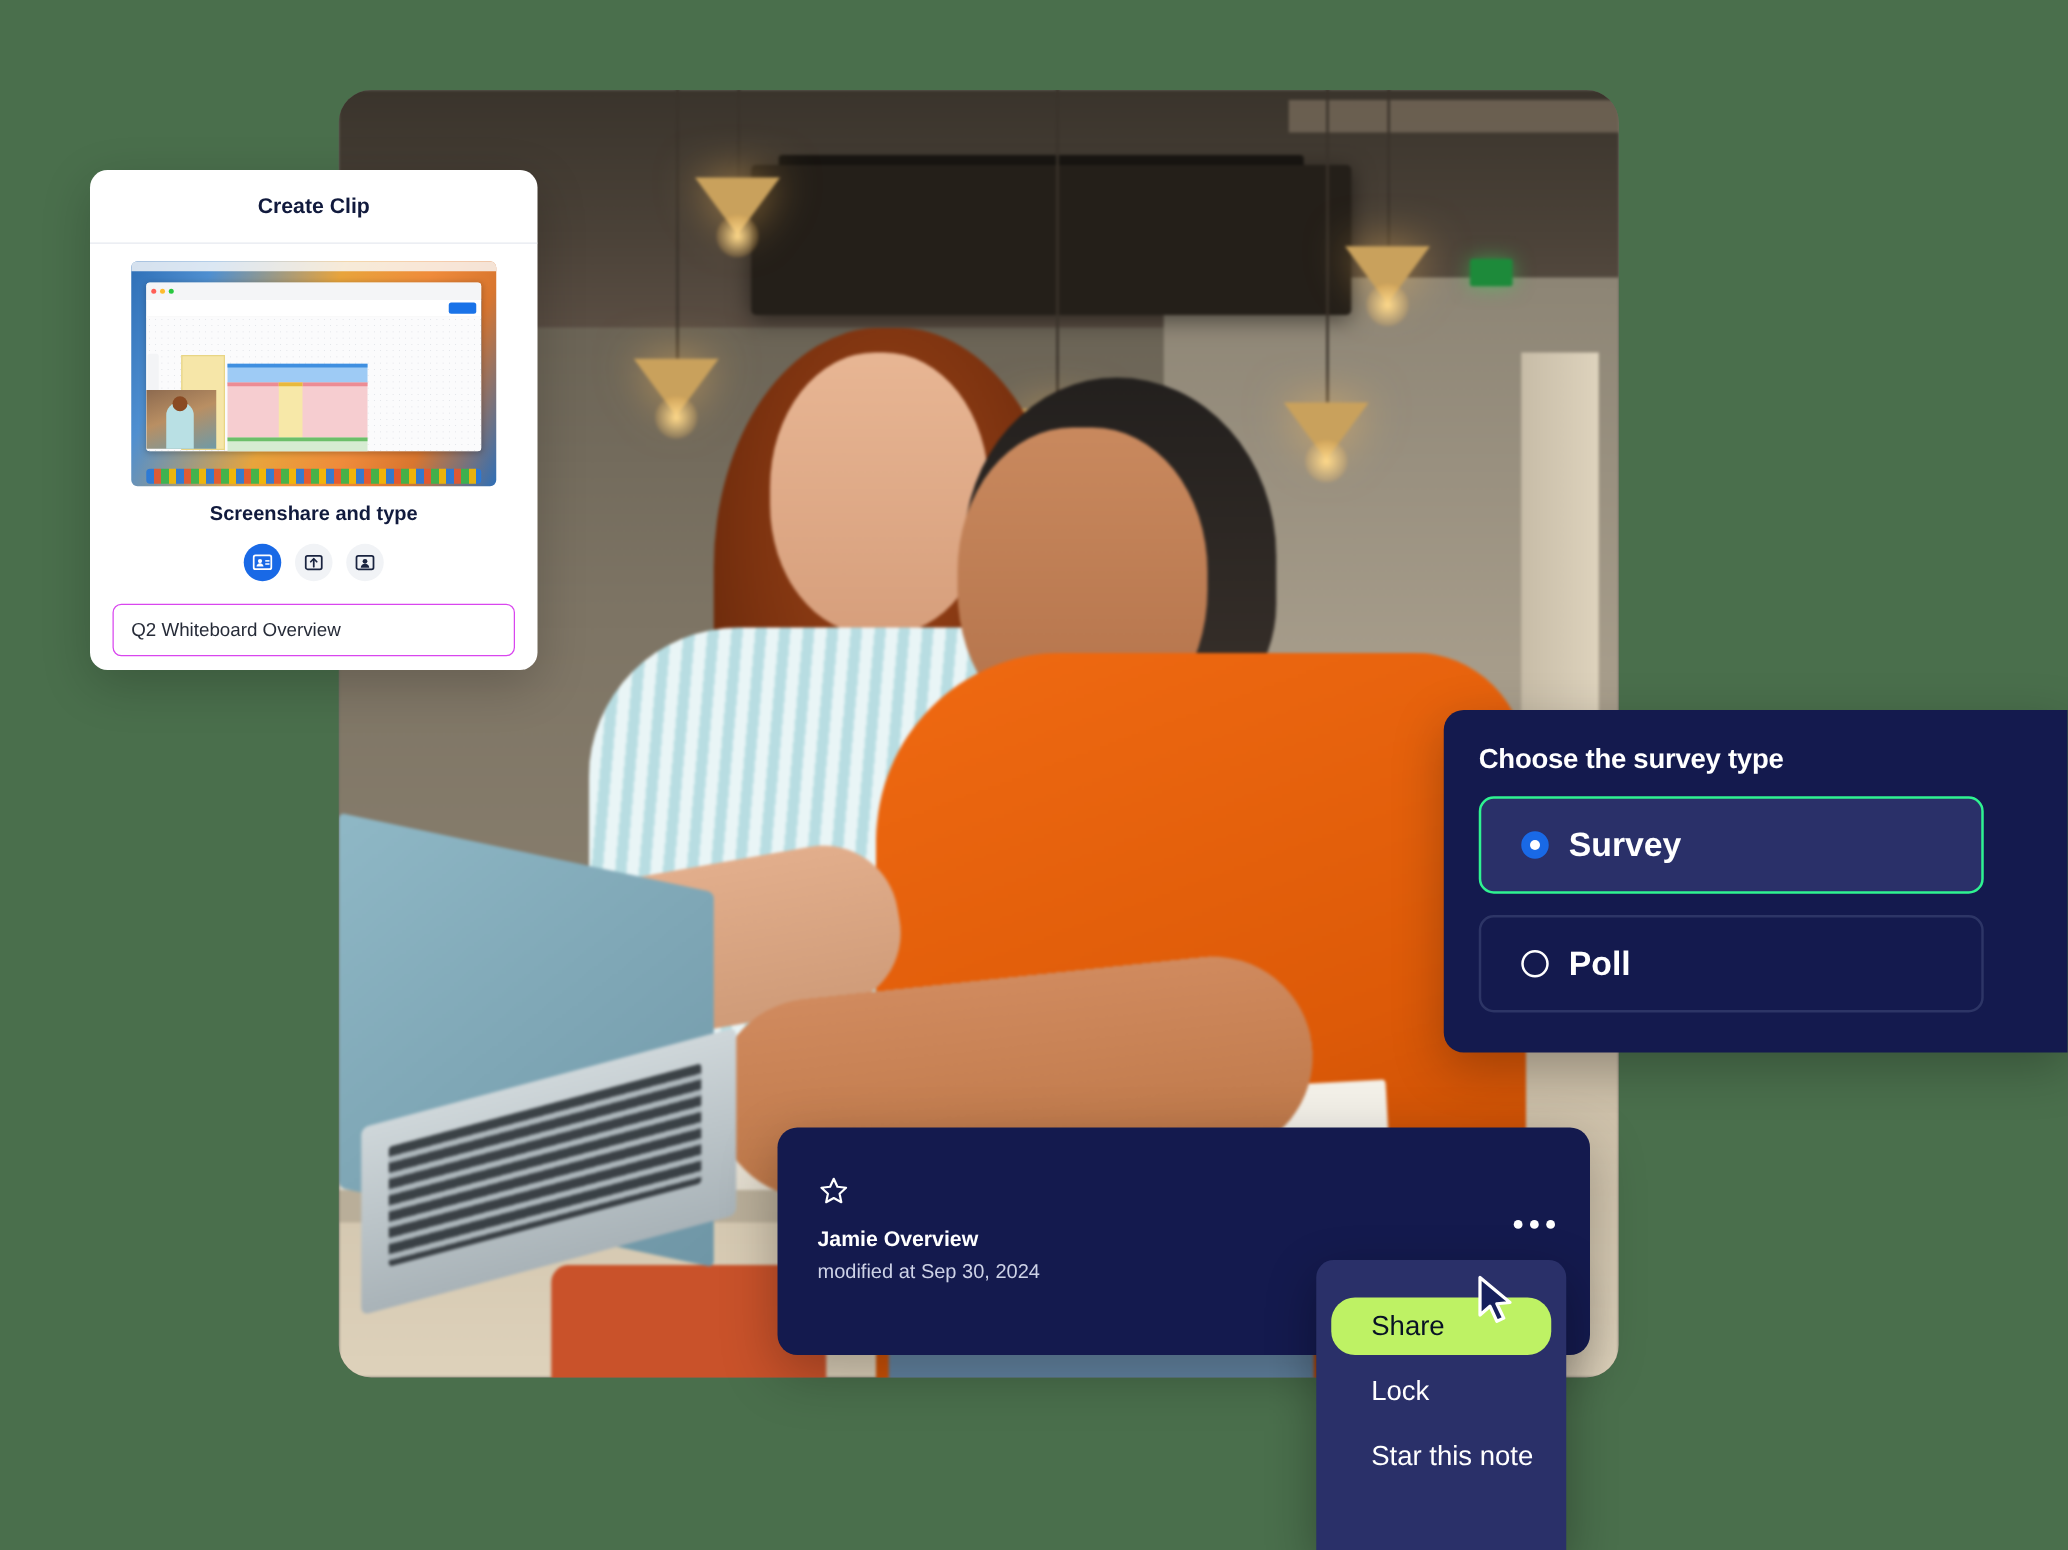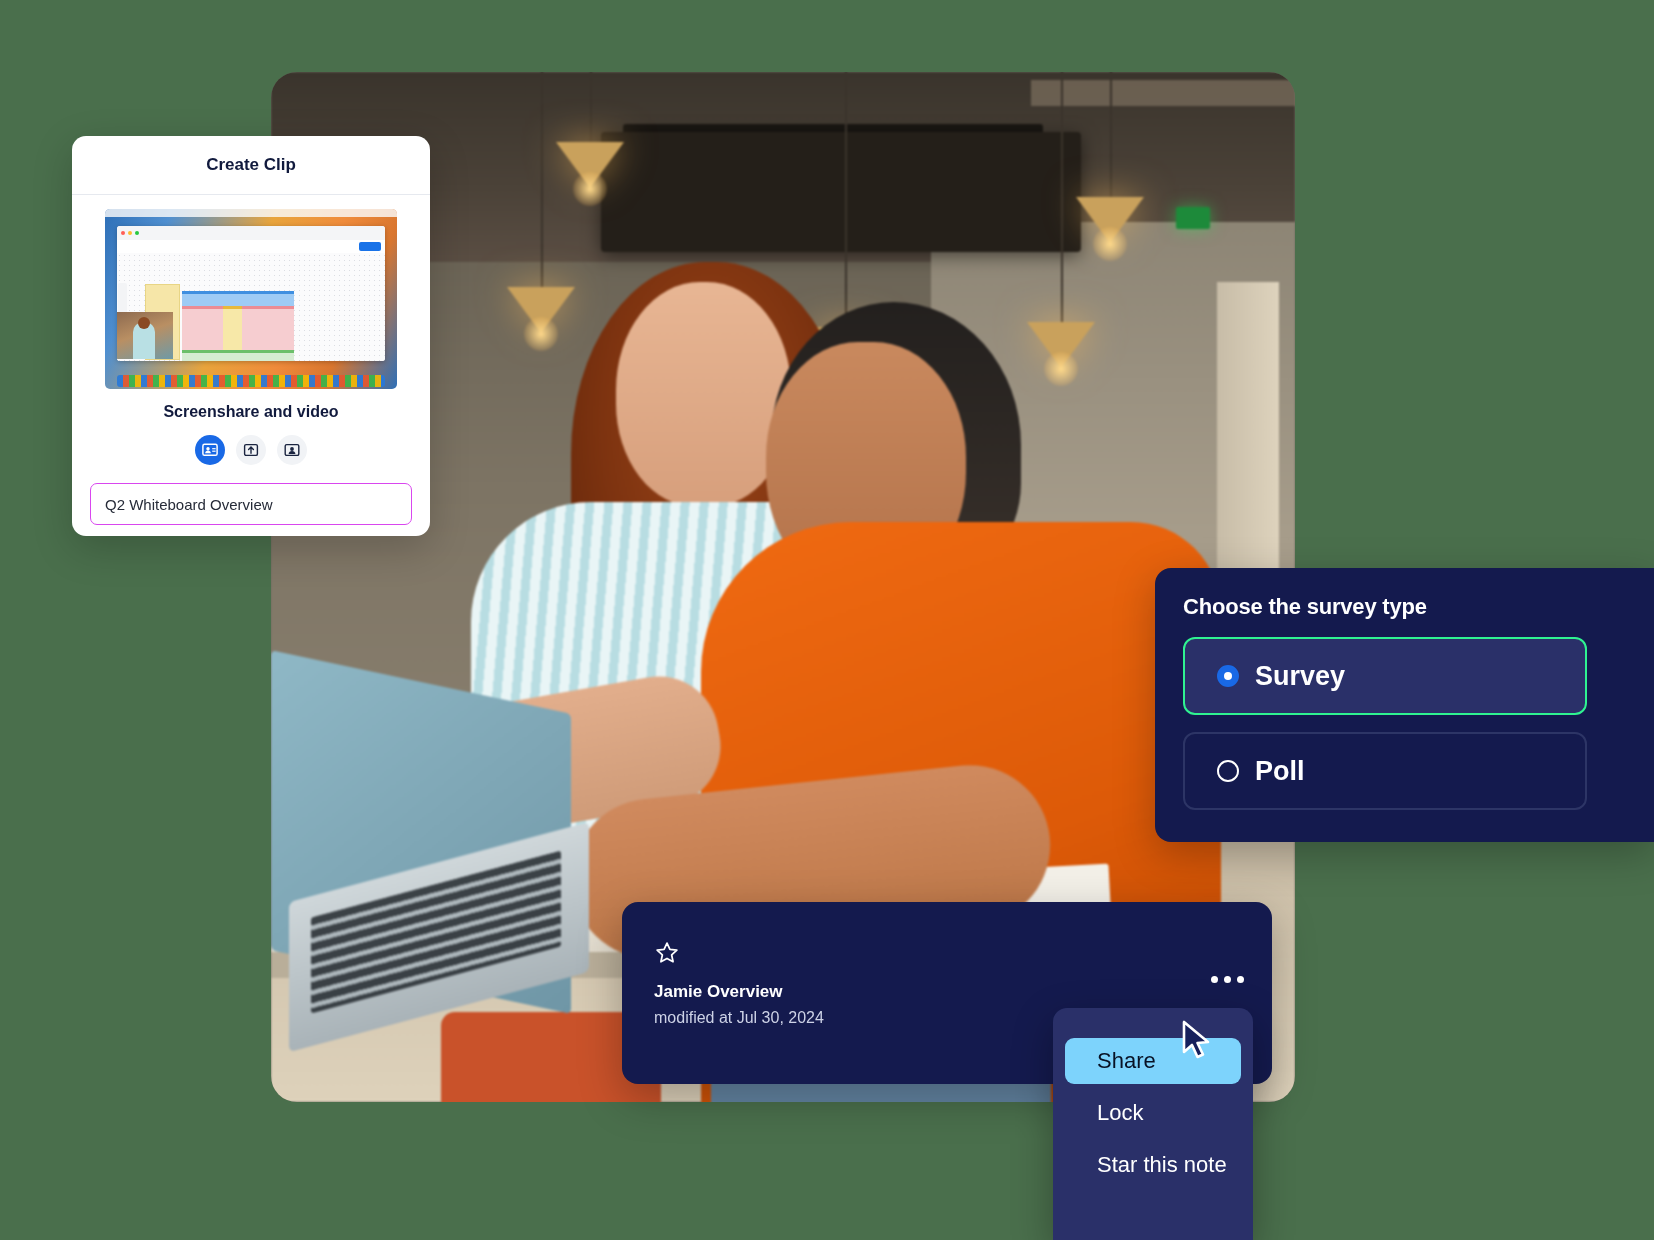--- a/index.html
+++ b/index.html
@@ -292,21 +292,21 @@
     padding:18px 0 0 0; box-sizing:border-box;
     box-shadow: 0 14px 40px rgba(0,0,0,.32);
     overflow:hidden;
   }
   .ctx-item {
     height:46px; display:flex; align-items:center;
     padding-left:32px; color:#ffffff; font-size:22px; cursor:pointer;
     margin:0 12px;
   }
   .ctx-item.highlight {
-    background:#7dd3fc; color:#081225; border-radius:9px;
+    background:#bef264; color:#081225; border-radius:19px;
     font-weight:normal;
   }
   .ctx-item.sp1 { margin-top:12px; }
   .ctx-item.sp2 { margin-top:6px; }
   #cursor {
     position:absolute; left:1180px; top:1020px; pointer-events:none;
   }
 </style>
 </head>
 <body>
@@ -400,21 +400,21 @@
           <div class="mw-green-row"></div>
         </div>
         <div class="mw-vid">
           <div class="mw-vid-person"></div>
           <div class="mw-vid-head"></div>
         </div>
       </div>
       <div class="mac-dock"></div>
     </div>
 
-    <div id="clip-subtitle">Screenshare and video</div>
+    <div id="clip-subtitle">Screenshare and type</div>
 
     <div id="clip-modes">
       <button class="mode-btn active">
         <span>
           <svg width="16" height="16" viewBox="0 0 16 16" aria-hidden="true">
             <rect x="0.9" y="2.3" width="14.2" height="11" rx="1.6" fill="none" stroke="#ffffff" stroke-width="1.5"></rect>
             <circle cx="6" cy="6.8" r="1.7" fill="#ffffff"></circle>
             <path d="M3.2 11.2c0-1.6 1.3-2.6 2.8-2.6s2.8 1 2.8 2.6z" fill="#ffffff"></path>
             <rect x="10.2" y="6.1" width="3.4" height="1.2" fill="#ffffff"></rect>
             <rect x="10.2" y="8.6" width="3.4" height="1.2" fill="#ffffff"></rect>
@@ -465,21 +465,21 @@
 
   <div id="note-card">
     <div id="note-title-row">
       <div id="note-star">
         <svg width="26" height="26" viewBox="0 0 24 24" aria-hidden="true">
           <path d="M12 2.8l2.7 5.9 6.4.7-4.8 4.4 1.3 6.3L12 17l-5.6 3.1 1.3-6.3-4.8-4.4 6.4-.7z" fill="none" stroke="#ffffff" stroke-width="1.6" stroke-linejoin="round"></path>
         </svg>
       </div>
     </div>
     <div id="note-author">Jamie Overview</div>
-    <div id="note-modified">modified at Jul 30, 2024</div>
+    <div id="note-modified">modified at Sep 30, 2024</div>
     <div id="note-more">
       <i></i>
         <i></i>
         <i></i>
     </div>
   </div>
 
   <div id="ctx-menu">
     <div class="ctx-item highlight sp1">Share</div>
     <div class="ctx-item sp2">Lock</div>

